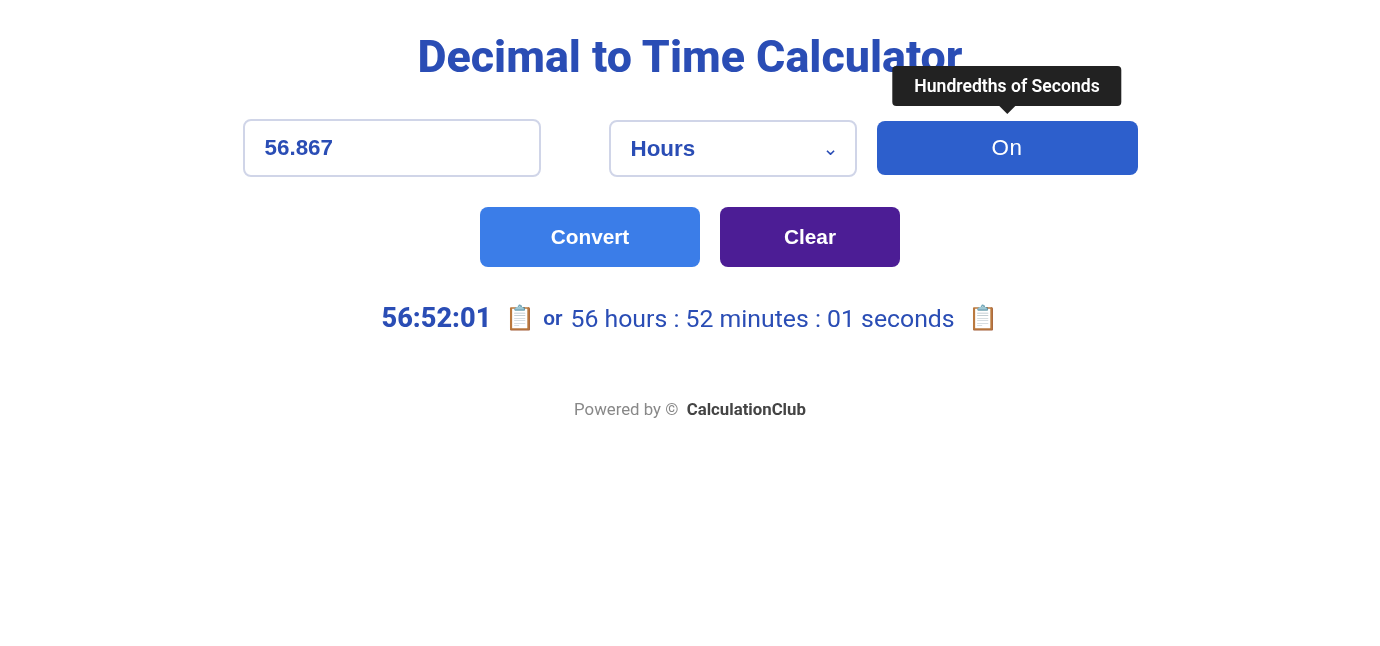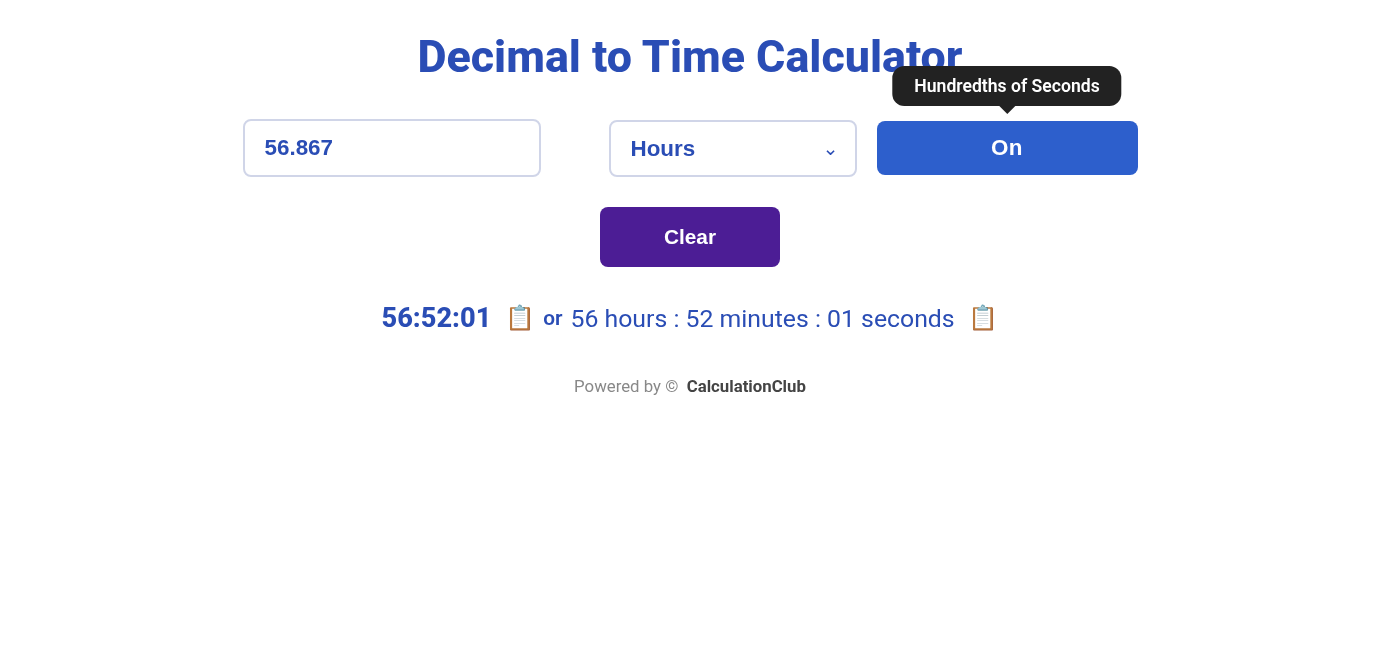--- a/index.html
+++ b/index.html
@@ -43,21 +43,21 @@
       flex-direction: column;
       align-items: center;
     }
 
     .tooltip-bubble {
       background: #222;
       color: #fff;
       font-size: 1.1rem;
       font-weight: 600;
       padding: 10px 22px;
-      border-radius: 12px;
+      border-radius: 4px;
       white-space: nowrap;
       position: absolute;
       top: -55px;
       left: 50%;
       transform: translateX(-50%);
     }
 
     .tooltip-bubble::after {
       content: '';
       position: absolute;
@@ -111,21 +111,21 @@
       font-size: 1.2rem;
     }
 
     .toggle-button {
       background: #2d5fcc;
       color: #fff;
       border: none;
       border-radius: 8px;
       padding: 14px 0;
       font-size: 1.4rem;
-      font-weight: 700;
+      font-weight: 400;
       width: 261px;
       cursor: pointer;
       letter-spacing: 0.02em;
     }
 
     .action-row {
       display: flex;
       gap: 20px;
       margin-bottom: 35px;
     }
@@ -192,21 +192,21 @@
     }
 
     .result-long-text {
       font-size: 1.55rem;
       font-weight: 400;
       color: #2a4db5;
       text-align: right;
     }
 
     .footer {
-      margin-top: 12px;
+      margin-top: 35px;
       font-size: 1.05rem;
       color: #888;
     }
 
     .footer-brand {
       font-weight: 700;
       color: #444;
     }
   </style>
 </head>
@@ -228,20 +228,21 @@
   </div>
 
   <div class="tooltip-container">
     <div class="tooltip-bubble">Hundredths of Seconds</div>
     <button class="toggle-button">On</button>
   </div>
 
 </div>
 
 <div class="action-row">
+  <button class="convert-btn">Convert</button>
   <button class="clear-btn">Clear</button>
 </div>
 
 <div class="result-section">
 
   <div class="result-compact">
     <span class="result-time">56:52:01</span>
     <span class="clipboard-icon" title="Copy">📋</span>
   </div>
 

